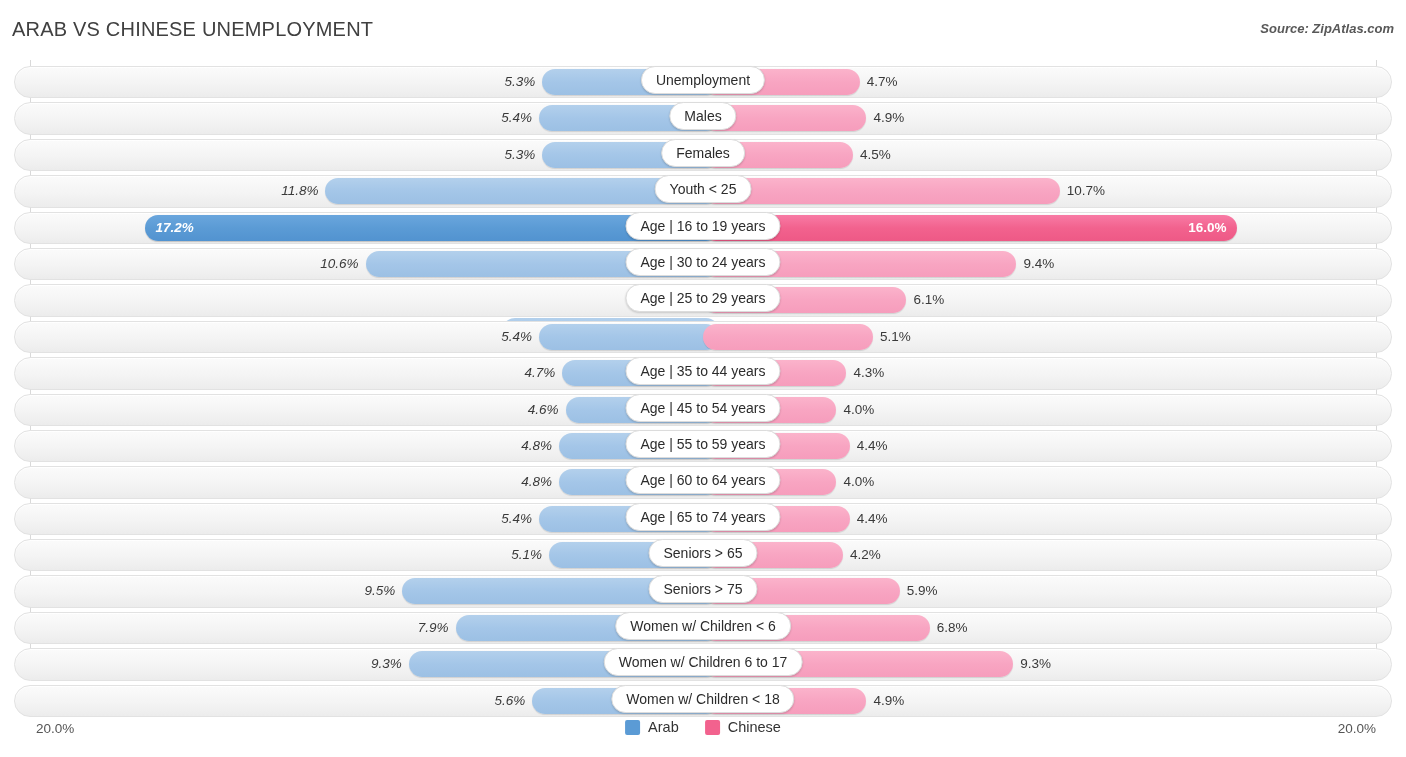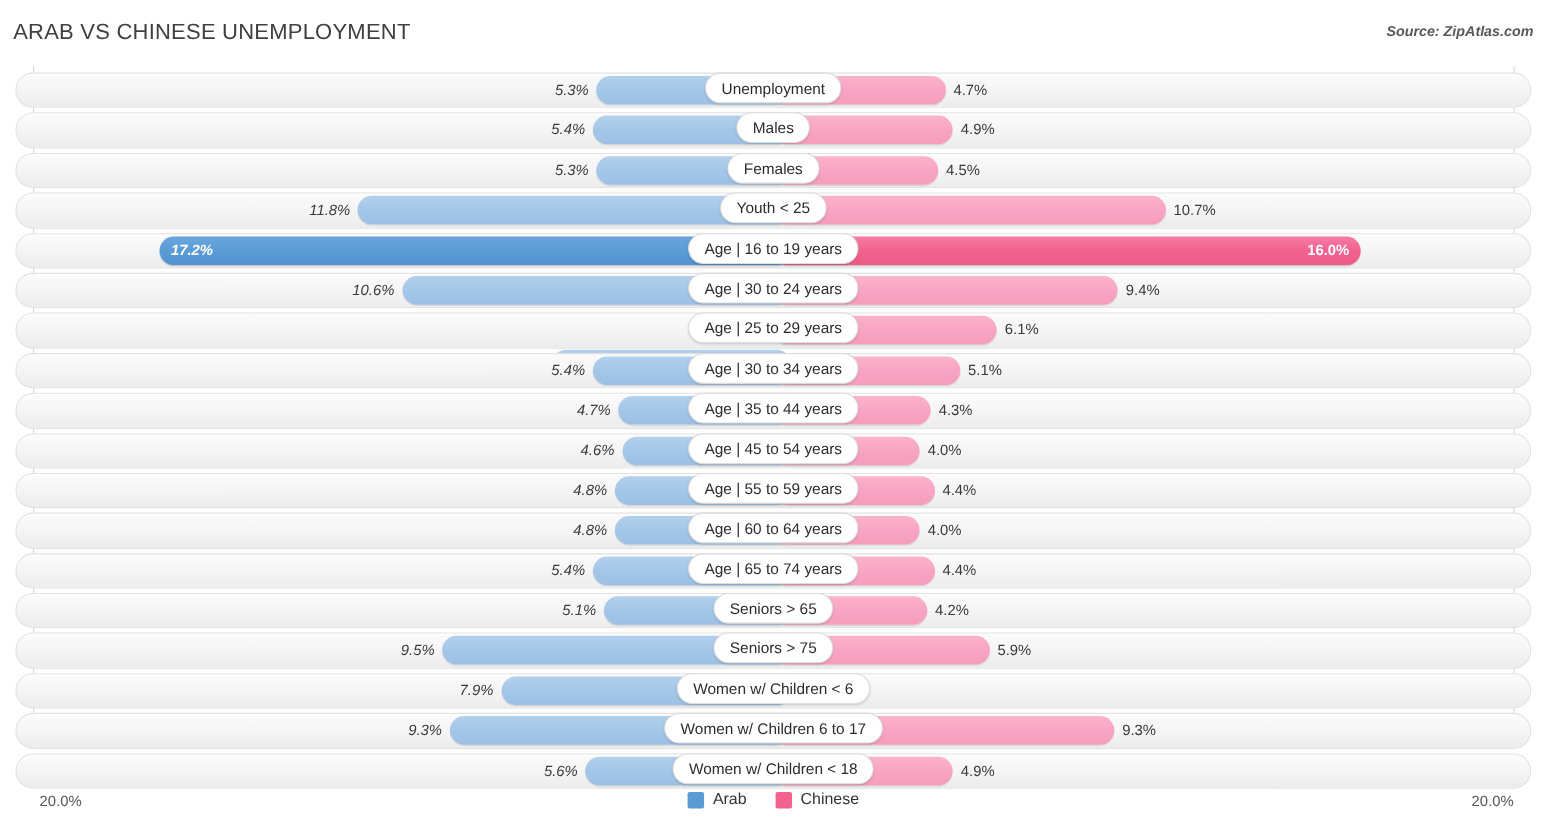--- a/index.html
+++ b/index.html
@@ -314,21 +314,20 @@
           <div class="half left">
             <div class="bar left normal" style="width: 27%;">
               <div class="val left">5.4%</div>
             </div>
           </div>
           <div class="half right">
             <div class="bar right normal" style="width: 25.5%;">
               <div class="val right">5.1%</div>
             </div>
           </div>
-          <div class="center-label">Age | 30 to 34 years</div>
         </div>
         <div class="row">
           <div class="track"></div>
           <div class="half left">
             <div class="bar left normal" style="width: 23.5%;">
               <div class="val left">4.7%</div>
             </div>
           </div>
           <div class="half right">
             <div class="bar right normal" style="width: 21.5%;">
@@ -419,20 +418,25 @@
               <div class="val right">5.9%</div>
             </div>
           </div>
           <div class="center-label">Seniors &gt; 75</div>
         </div>
         <div class="row">
           <div class="track"></div>
           <div class="half left">
             <div class="bar left normal" style="width: 39.5%;">
               <div class="val left">7.9%</div>
+            </div>
+          </div>
+          <div class="half right">
+            <div class="bar right normal" style="width: 34%;">
+              <div class="val right">6.8%</div>
             </div>
           </div>
           <div class="center-label">Women w/ Children &lt; 6</div>
         </div>
         <div class="row">
           <div class="track"></div>
           <div class="half left">
             <div class="bar left normal" style="width: 46.5%;">
               <div class="val left">9.3%</div>
             </div>

